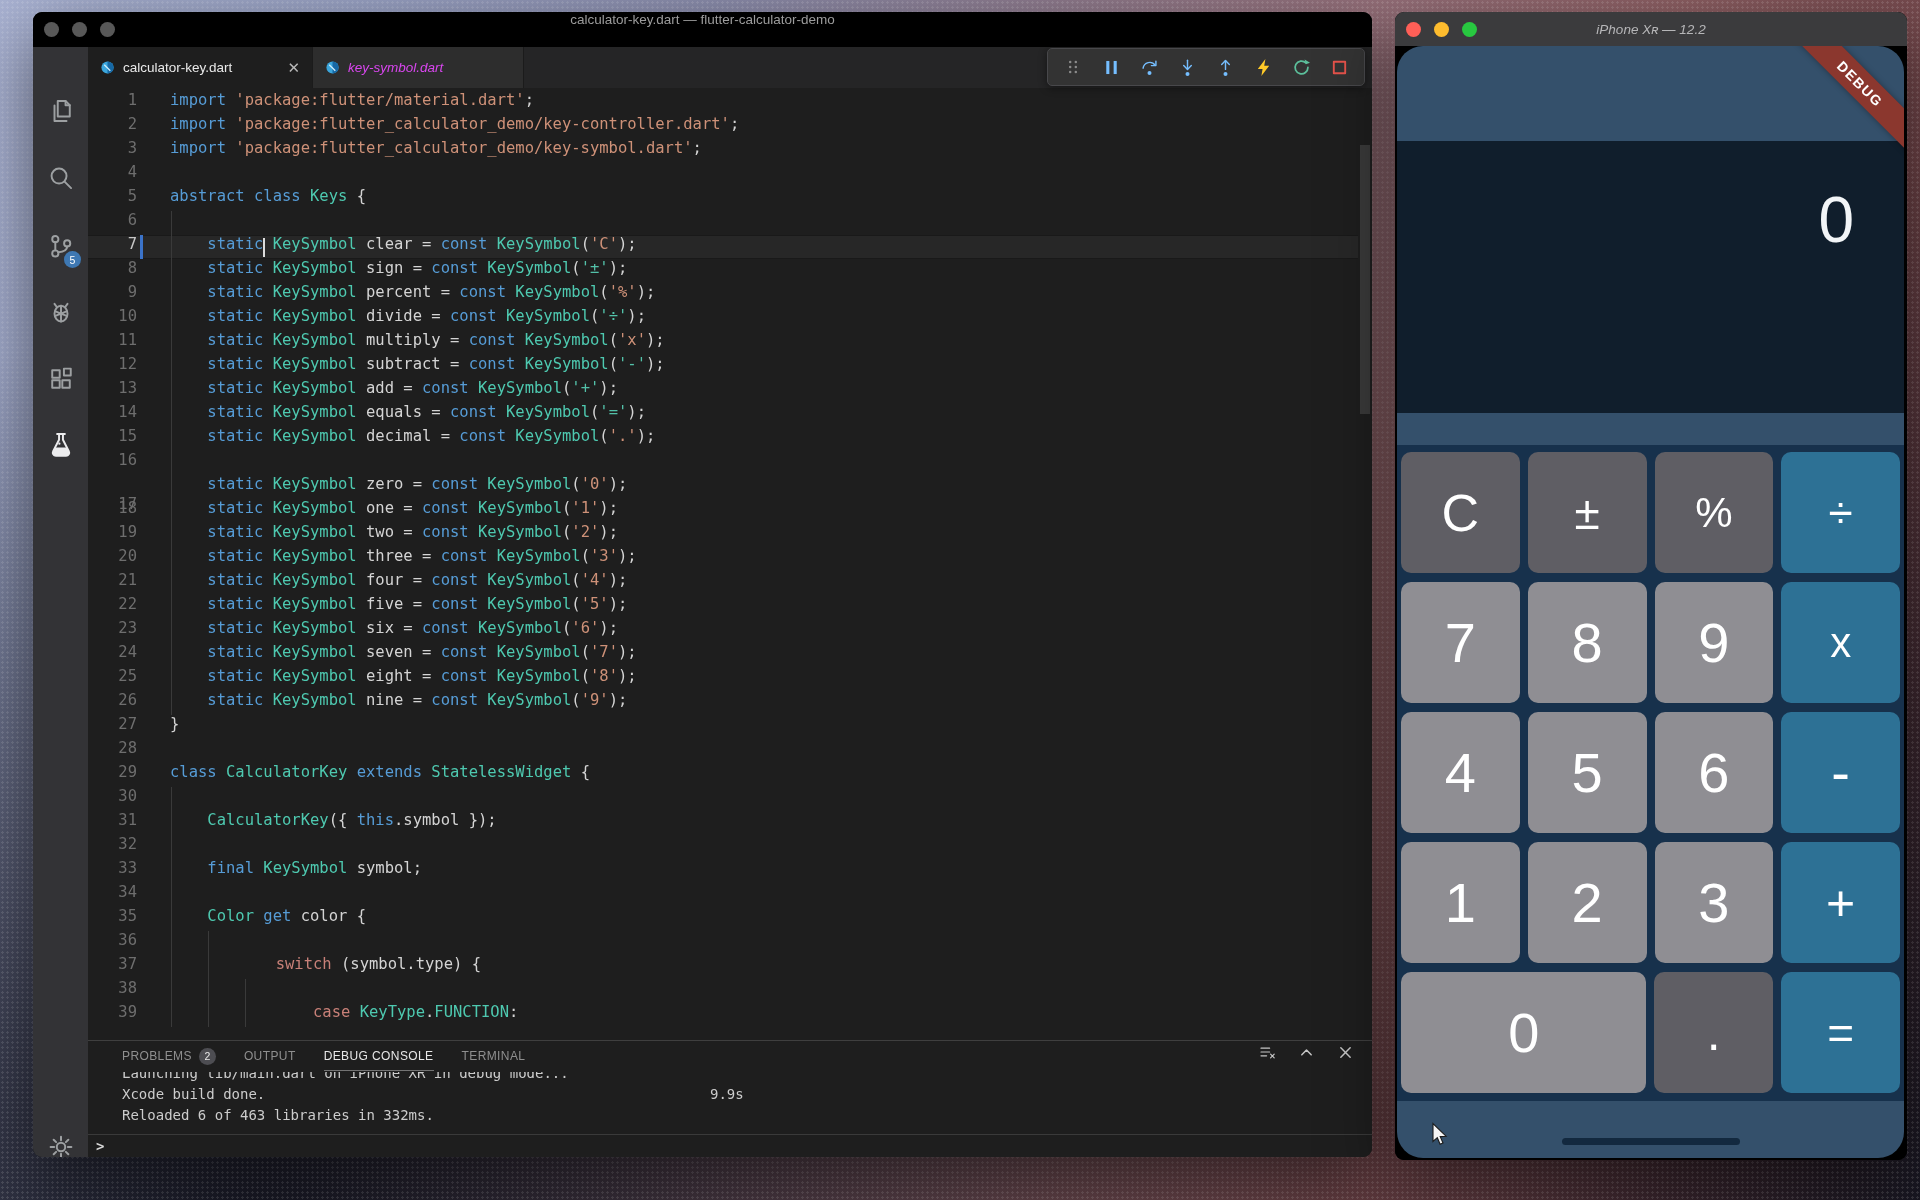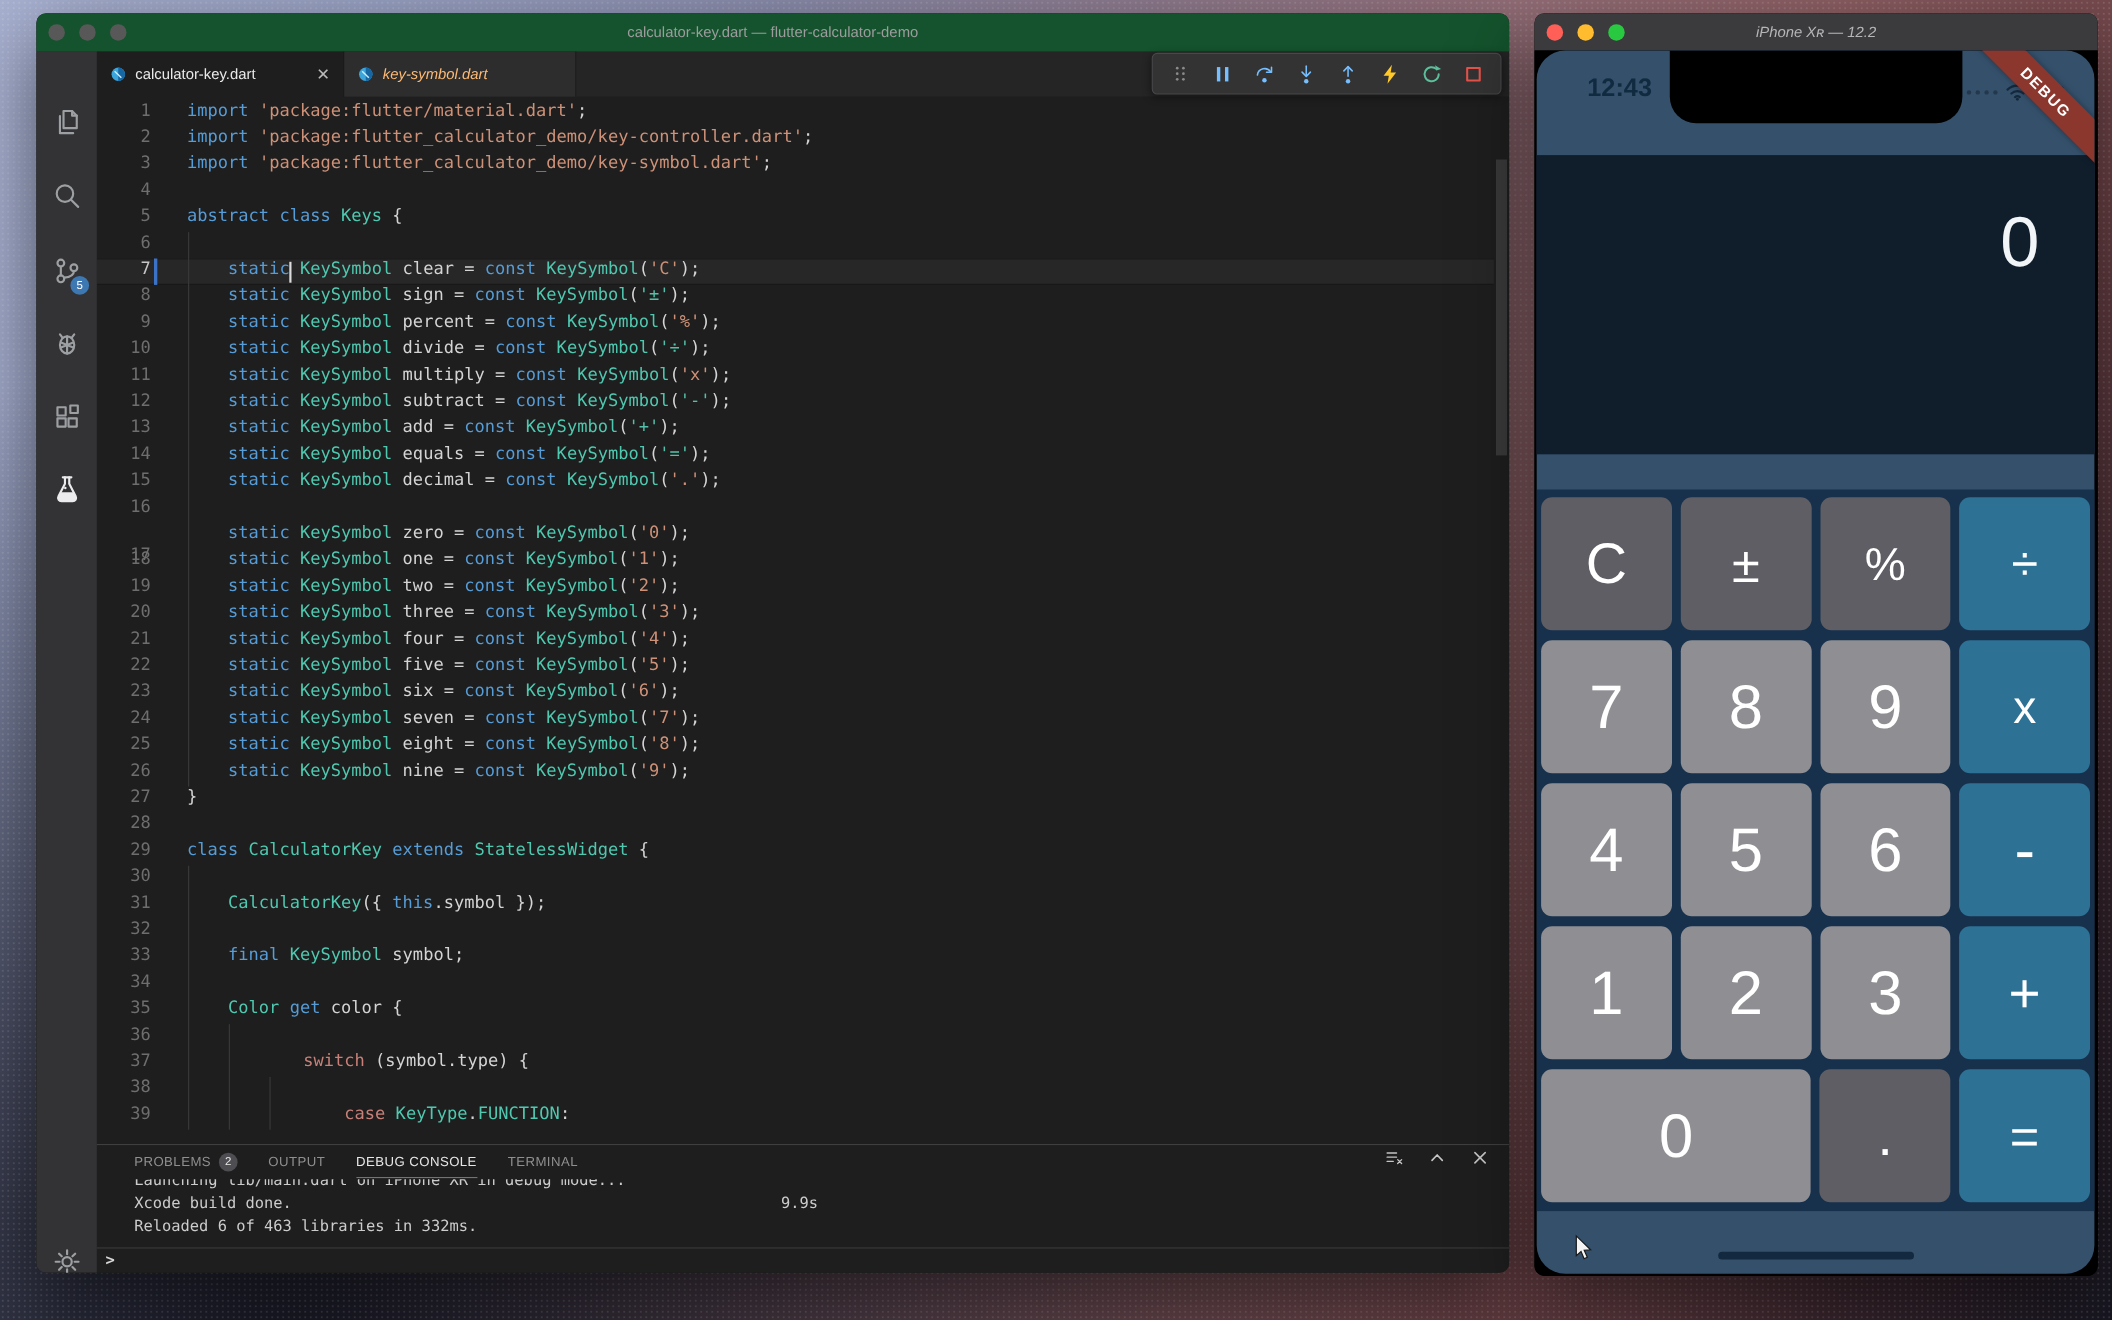--- a/index.html
+++ b/index.html
@@ -11,35 +11,35 @@
       linear-gradient(118deg,#a9b2d2 0%,#9aa3c5 14%,#8b8dac 28%,#8f7a8c 42%,#96707a 54%,#8d5f63 66%,#6e4347 78%,#3a262e 90%,#181722 100%);
   }
   body::before{ content:""; position:absolute; inset:0;
     background-image:radial-gradient(rgba(255,255,255,0.13) 1px, rgba(0,0,0,0) 1.3px);
     background-size:5px 5px; z-index:0; }
 
   .window { position:absolute; z-index:2; box-shadow:0 24px 70px rgba(0,0,0,.55); border-radius:9px; }
 
   
   #vscode { left:33px; top:12px; width:1339px; height:1145px; background:#1e1e1e; overflow:hidden; }
-  .vsc-titlebar { position:absolute; left:0; top:0; right:0; height:35px; background:#14532d; display:flex; align-items:center; justify-content:center; }
+  .vsc-titlebar { position:absolute; left:0; top:0; right:0; height:35px; background:#000000; display:flex; justify-content:center; }
   .traffic { position:absolute; left:11px; top:10px; display:flex; gap:13px; }
   .light { width:15px; height:15px; border-radius:50%; }
   .light.gray { background:#585858; }
   .vsc-title { color:#9c9c9c; font-size:13.5px; }
 
   .activitybar { position:absolute; left:0; top:35px; bottom:0; width:55px; background:#333336; z-index:5; }
   .act-item { position:absolute; left:0; width:55px; height:52px; display:flex; align-items:center; justify-content:center; color:#9da0a2; }
   .act-item.active { color:#ececee; }
   .act-badge { position:absolute; right:7px; bottom:4px; min-width:17px; height:17px; border-radius:9px; background:#3e78b3; color:#fff; font-size:10.5px; display:flex; align-items:center; justify-content:center; }
 
   .tabbar { position:absolute; left:55px; top:35px; right:0; height:41px; background:#252526; display:flex; }
   .tab { height:41px; display:flex; align-items:center; gap:8px; padding:0 12px; font-size:13.5px; border-right:1px solid #1b1b1b; }
   .tab.active { background:#1e1e1e; color:#e9e9e9; width:225px; }
-  .tab.inactive { background:#2d2d2d; color:#fdba74; font-style:italic; width:211px; }
+  .tab.inactive { background:#2d2d2d; color:#d946ef; font-style:italic; width:211px; }
   .tab .close { margin-left:auto; color:#b9b9b9; font-size:15px; font-style:normal; }
 
   .dbg-toolbar { position:absolute; top:36px; right:7px; width:318px; height:38px; background:#333333; border:1px solid #48484b; border-radius:5px; display:flex; align-items:center; justify-content:space-between; padding:0 10px; z-index:6; box-shadow:0 2px 8px rgba(0,0,0,.45); }
   .dbg-btn { width:30px; height:30px; display:flex; align-items:center; justify-content:center; }
 
   .editor { position:absolute; left:55px; top:76px; right:0; bottom:117px; background:#1e1e1e; overflow:hidden; }
   .gutter { position:absolute; left:0; top:0; width:49px; }
   .gutter .num { position:absolute; right:0; width:49px; height:24px; line-height:24px; text-align:right; color:#6e6e6e; font:15.5px "DejaVu Sans Mono", monospace; }
   .gutter .num.cur { color:#c6c6c6; }
   .codecol { position:absolute; left:82px; top:0; right:14px; }
@@ -396,47 +396,20 @@
   <div class="sim-titlebar">
     <div class="traffic">
       <div class="light red"></div>
       <div class="light yellow"></div>
       <div class="light green"></div>
     </div>
     <div class="sim-title">iPhone Xʀ — 12.2</div>
   </div>
   <div class="screen-area">
     <div class="screen">
-      <div class="statusbar">
-        <div class="sb-time">12:43</div>
-        <div class="notch"></div>
-        <div class="sb-icons">
-          <div class="dots">
-              <i class="dot"></i>
-              <i class="dot"></i>
-              <i class="dot"></i>
-              <i class="dot"></i>
-            </div>
-          <span>
-            <svg width="22" height="16" viewBox="0 0 22 16" fill="none" stroke="#15293d" stroke-width="2" stroke-linecap="round">
-                <path d="M2 5.5 a13 13 0 0 1 18 0"></path>
-                <path d="M5.5 9 a8.2 8.2 0 0 1 11 0"></path>
-                <path d="M8.8 12.2 a3.6 3.6 0 0 1 4.4 0"></path>
-                <circle cx="11" cy="14.2" r="1.3" fill="#15293d" stroke="none"></circle>
-              </svg>
-          </span>
-          <span>
-            <svg width="28" height="13" viewBox="0 0 28 13">
-                <rect x="0.8" y="0.8" width="23" height="11.4" rx="2.6" fill="none" stroke="#1c3348" stroke-width="1.4"></rect>
-                <rect x="2.6" y="2.6" width="6" height="7.8" rx="1.2" fill="#e8442e"></rect>
-                <path d="M25.6 4.2 v4.6 a2.4 2.4 0 0 0 0 -4.6z" fill="#1c3348"></path>
-              </svg>
-          </span>
-        </div>
-      </div>
       <div class="ribbon">DEBUG</div>
       <div class="display-card">
         <div class="display-val">0</div>
       </div>
       <div class="keypad" id="keypad">
           <div class="krow">
             <div class="key function" style="font-size: 52px;">C</div>
             <div class="key function" style="font-size: 46px;">±</div>
             <div class="key function" style="font-size: 42px;">%</div>
             <div class="key operator" style="font-size: 44px;">÷</div>

